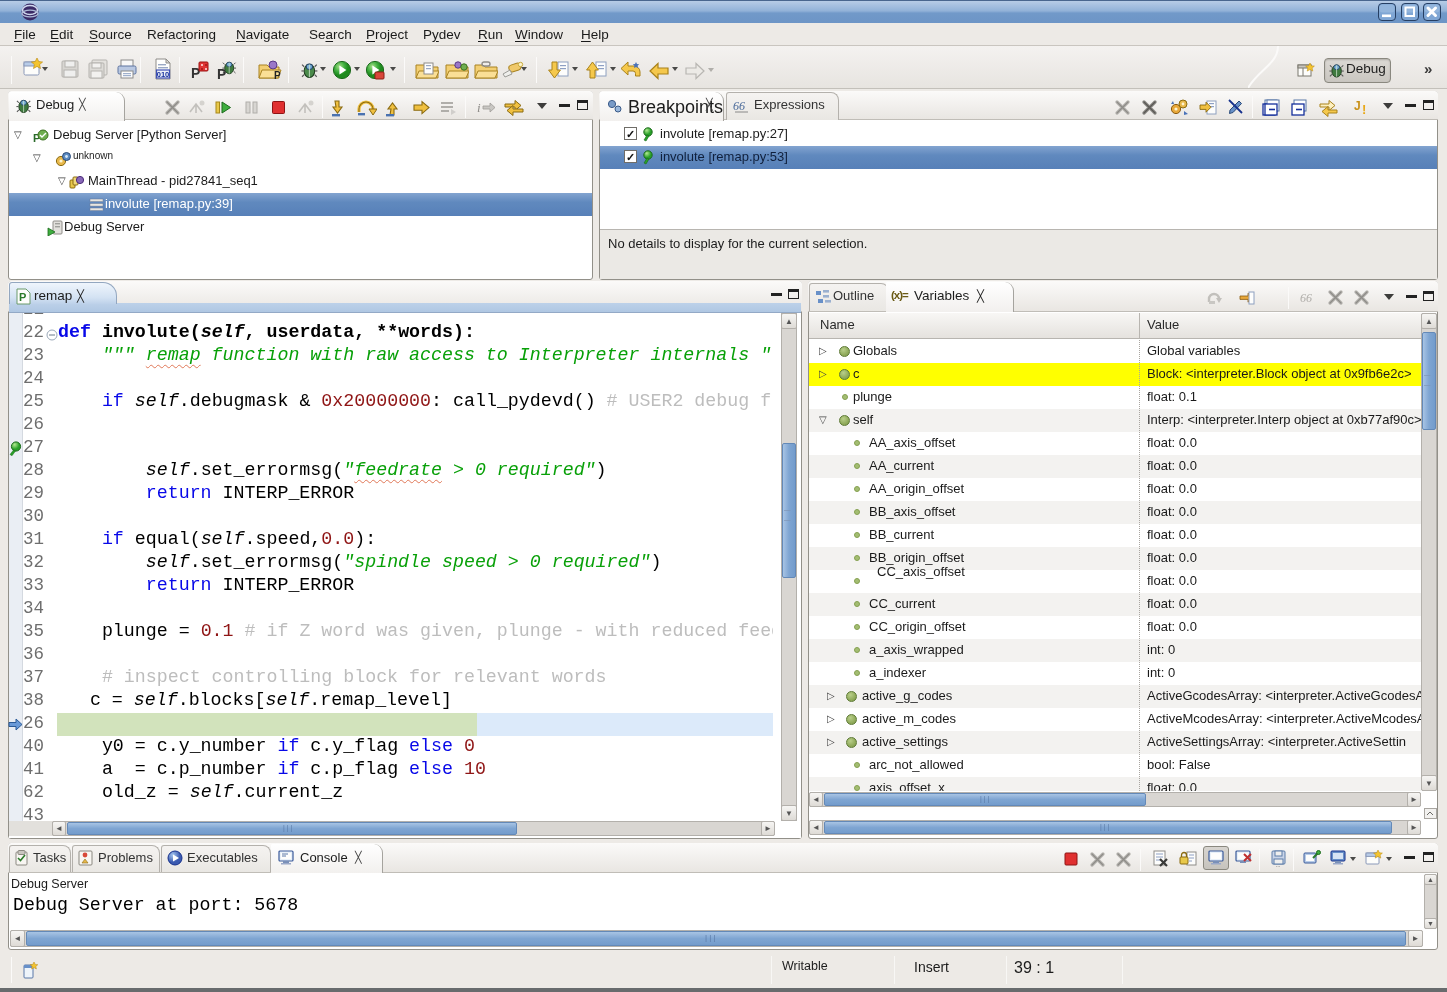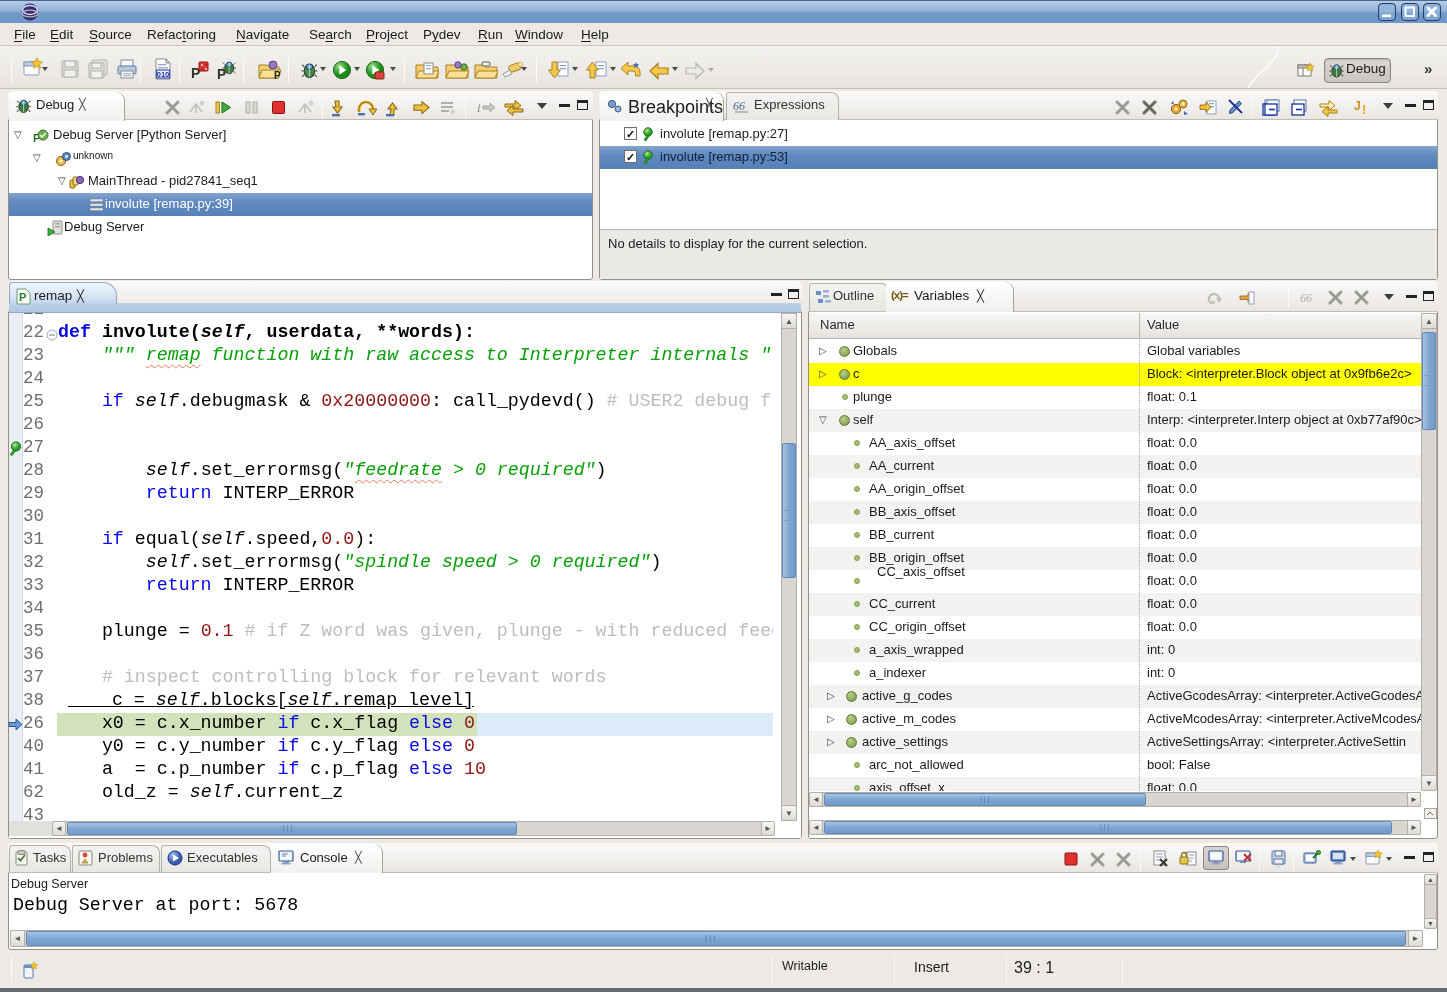--- a/index.html
+++ b/index.html
@@ -499,23 +499,22 @@
 <div class="a code" style="left:35px;top:238px;">        <span class="sf">self</span>.set_errormsg(<span class="st">"spindle speed &gt; 0 required"</span>)</div>
 <div class="a lnum" style="left:0px;top:261px;width:21px;">33</div>
 <div class="a code" style="left:35px;top:261px;">        <span class="k">return</span> INTERP_ERROR</div>
 <div class="a lnum" style="left:0px;top:284px;width:21px;">34</div>
 <div class="a lnum" style="left:0px;top:307px;width:21px;">35</div>
 <div class="a code" style="left:35px;top:307px;">    plunge = <span class="nm">0.1</span> <span class="cm"># if Z word was given, plunge - with reduced feed</span></div>
 <div class="a lnum" style="left:0px;top:330px;width:21px;">36</div>
 <div class="a lnum" style="left:0px;top:353px;width:21px;">37</div>
 <div class="a code" style="left:35px;top:353px;">    <span class="cm"># inspect controlling block for relevant words</span></div>
 <div class="a lnum" style="left:0px;top:376px;width:21px;">38</div>
-<div class="a code" style="left:45px;top:376px;text-decoration:underline;">    c = <span class="sf">self</span>.blocks[<span class="sf">self</span>.remap_level]</div>
+<div class="a code" style="left:23px;top:376px;">    c = <span class="sf">self</span>.blocks[<span class="sf">self</span>.remap_level]</div>
 <div class="a lnum" style="left:0px;top:399px;width:21px;">26</div>
-<div class="a code" style="left:35px;top:399px;">    x0 = c.x_number <span class="k">if</span> c.x_flag <span class="k">else</span> <span class="nm">0</span></div>
 <div class="a lnum" style="left:0px;top:422px;width:21px;">40</div>
 <div class="a code" style="left:35px;top:422px;">    y0 = c.y_number <span class="k">if</span> c.y_flag <span class="k">else</span> <span class="nm">0</span></div>
 <div class="a lnum" style="left:0px;top:445px;width:21px;">41</div>
 <div class="a code" style="left:35px;top:445px;">    a  = c.p_number <span class="k">if</span> c.p_flag <span class="k">else</span> <span class="nm">10</span></div>
 <div class="a lnum" style="left:0px;top:468px;width:21px;">62</div>
 <div class="a code" style="left:35px;top:468px;">    old_z = <span class="sf">self</span>.current_z</div>
 <div class="a lnum" style="left:0px;top:491px;width:21px;">43</div>
 </div>
 <svg class="a" style="left:46px;top:329px" width="12" height="12" viewBox="0 0 12 12">
       <circle cx="6" cy="6" r="5" fill="#fff" stroke="#9aa8b8"></circle>

